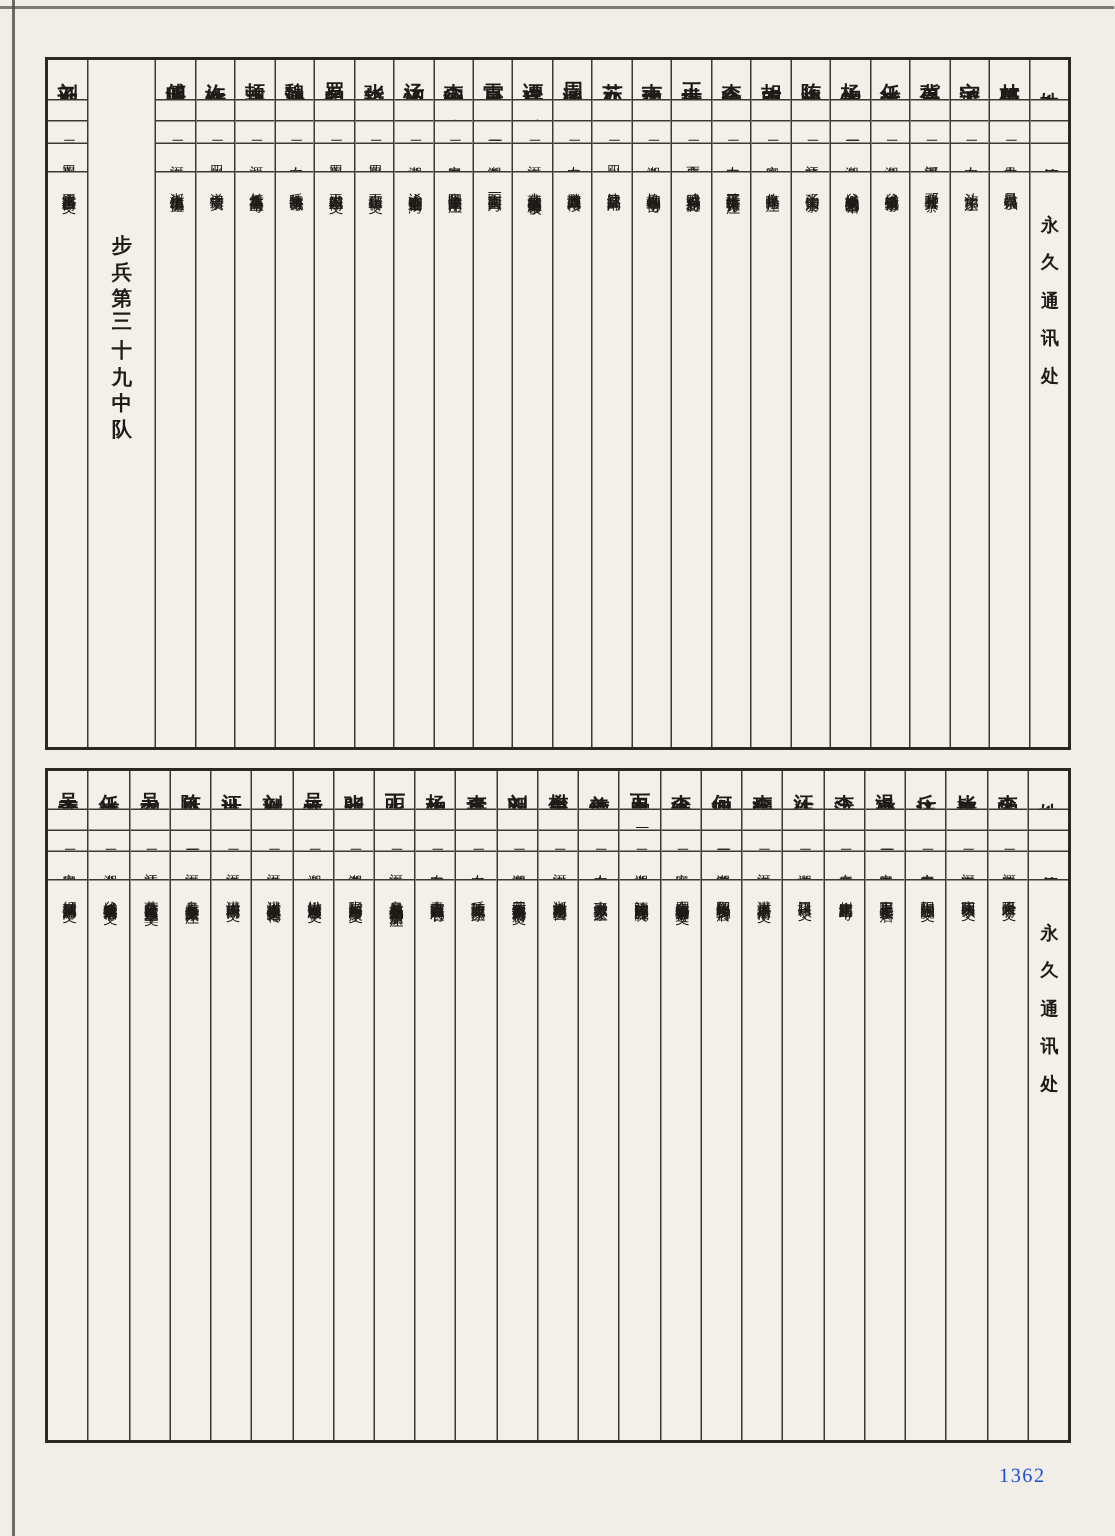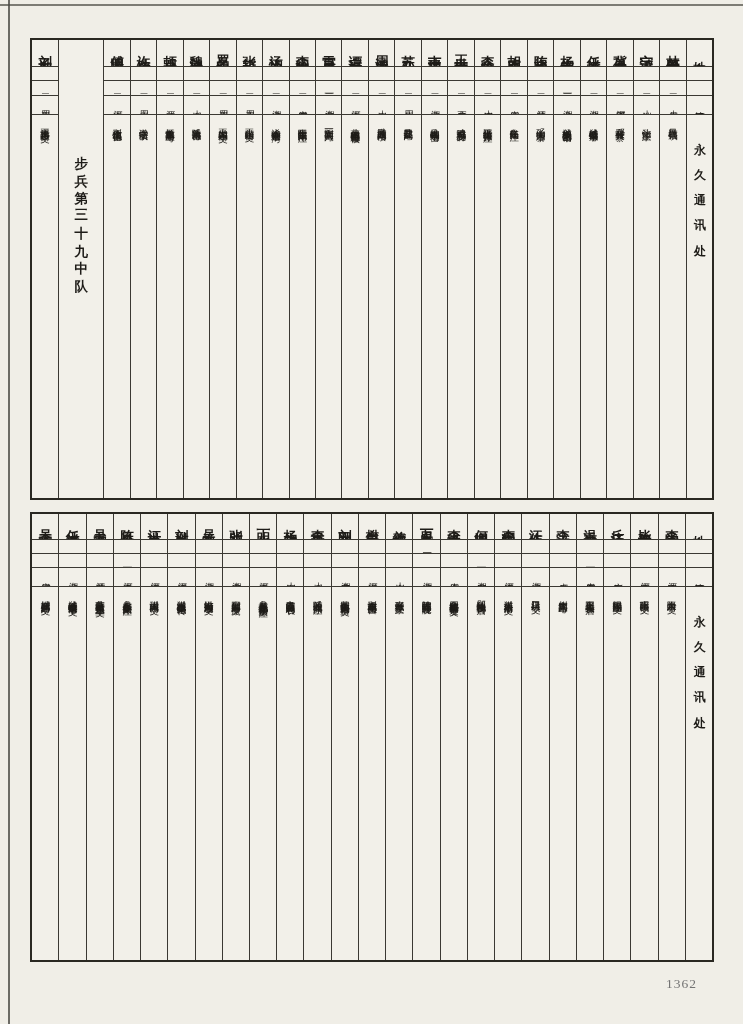--- a/index.html
+++ b/index.html
@@ -44,21 +44,21 @@
   .addr-cell .vtext   { font-size: 9.5px; letter-spacing: 0.5px; line-height: 1.3; padding-top: 6px; text-align: start; }
   .unit-cell .vtext   { font-size: 13.5px; font-weight: bold; letter-spacing: 1.3em; padding-top: 105px; text-align: start; line-height: 1; }
 
   .header-col .vtext { font-weight: bold; }
   .header-col .name-cell .vtext   { font-size: 12.5px; padding-top: 0; text-align: center; letter-spacing: 2px; }
   .header-col .alias-cell .vtext  { font-size: 10.5px; }
   .header-col .age-cell .vtext    { font-size: 10.5px; letter-spacing: 1px; }
   .header-col .native-cell .vtext { font-size: 10.5px; }
   .header-col .addr-cell .vtext   { font-size: 12px; letter-spacing: 2.1em; padding-top: 18px; text-align: start; }
 
-  .page-number { position: absolute; right: 46px; bottom: 32px; font-size: 13.5px; letter-spacing: 1px; color: #737373; margin-top: 40px; }
+  .page-number { position: absolute; right: 46px; bottom: 32px; font-size: 13.5px; letter-spacing: 1px; color: #1d4ed8; margin-top: 40px; }
 </style>
 </head>
 <body>
 
 <div class="scan-page">
   <div class="edge-top"></div>
   <div class="edge-left"></div>
 
   <div id="top-roster" class="roster">
       <div class="col header-col">

